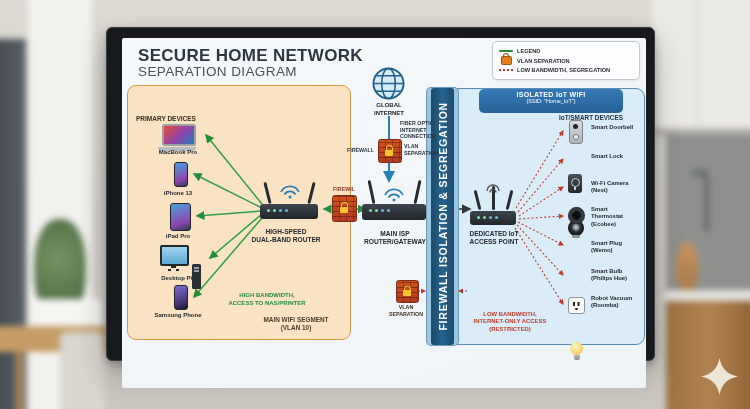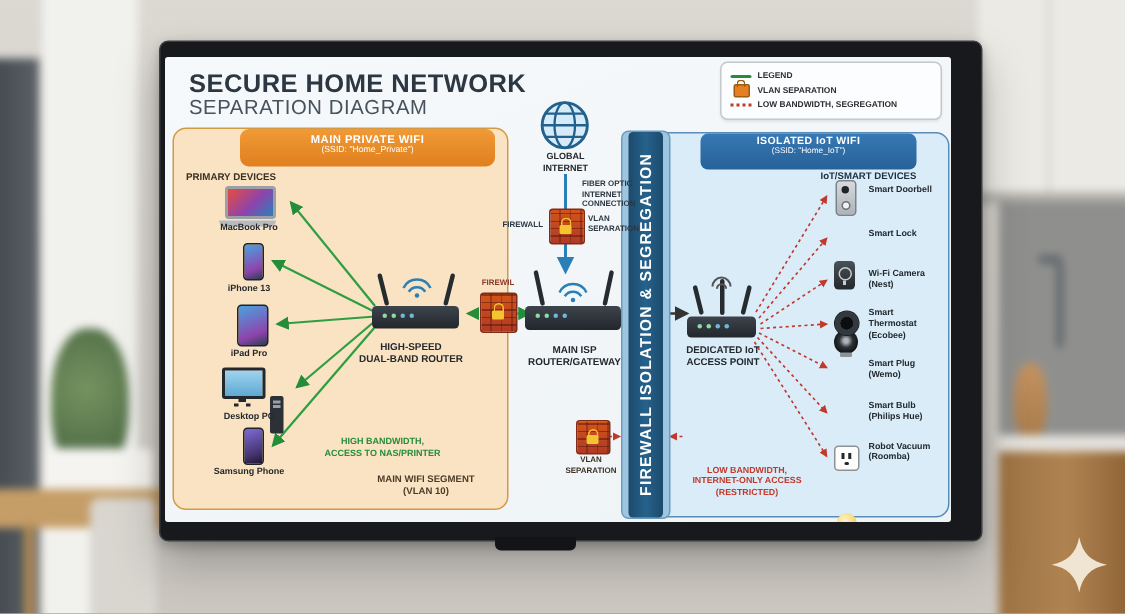--- a/index.html
+++ b/index.html
@@ -5,21 +5,21 @@
   html,body{margin:0;padding:0;background:#cfccc6;font-family:"Liberation Sans","DejaVu Sans",sans-serif;}
   #stage{position:relative;width:750px;height:409px;overflow:hidden;background:linear-gradient(180deg,#dcd9d3,#d3cfc9 70%,#ccc8c1);}
   .abs{position:absolute;}
   .pre{white-space:pre-line;}
   .ctr{text-align:center;}
   .blur{filter:blur(3px);}
   
   .scene{position:absolute;top:-6px;height:421px;}
   
   #tv{position:absolute;left:106px;top:27px;width:547px;height:332px;background:#17191c;border:1px solid #3a3d41;border-radius:6px;box-shadow:0 16px 30px rgba(0,0,0,.25),0 3px 8px rgba(0,0,0,.25);}
-  #screen{position:absolute;left:110px;top:38px;width:524px;height:310px;background:linear-gradient(160deg,#f6f9fb,#eef3f6);border-radius:2px;overflow:hidden;}
+  #screen{position:absolute;left:122px;top:38px;width:524px;height:350px;background:linear-gradient(160deg,#f6f9fb,#eef3f6);border-radius:2px;overflow:hidden;}
   #mount{position:absolute;left:330px;top:358px;width:54px;height:9px;background:#121417;border-radius:0 0 4px 4px;}
   
   .t1{font-size:17px;font-weight:800;color:#2c3742;letter-spacing:.3px;}
   .t2{font-size:13.5px;font-weight:500;color:#46525c;letter-spacing:.4px;}
   .lbl{font-size:6px;font-weight:700;color:#24292e;line-height:1.25;}
   .lbl5{font-size:5.3px;font-weight:700;color:#2c3742;line-height:1.25;}
   .green{color:#258c3a;}
   .red{color:#c0392b;}
   
   .panelO{background:#fae3c2;border:1.5px solid #d29a45;border-radius:9px;}
@@ -163,24 +163,20 @@
         <path d="M345,253 L337,253" marker-end="url(#mr)"></path>
       </g>
     </svg>
 
     <div class="abs" id="bar">
       <div id="barIn">
         <div id="barTxt">FIREWALL ISOLATION &amp; SEGREGATION</div>
       </div>
     </div>
 
-    <div class="abs hdrO" style="left:50px;top:48px;width:170px;height:23px;z-index:4;">
-      <div class="hT">MAIN PRIVATE WIFI</div>
-      <div class="hS">(SSID: "Home_Private")</div>
-    </div>
     <div class="abs lbl" style="left:14px;top:77px;font-size:6.5px;color:#3a3124;z-index:4;">PRIMARY DEVICES</div>
 
     <div class="abs" style="left:40px;top:86px;z-index:4;">
         <div class="lap"></div>
         <div class="lapb"></div>
       </div>
     <div class="abs lbl ctr" style="left:25px;top:111px;width:62px;z-index:4;">MacBook Pro</div>
     <div class="abs ph" style="left:52px;top:124px;z-index:4;"></div>
     <div class="abs lbl ctr" style="left:25px;top:152px;width:62px;z-index:4;">iPhone 13</div>
     <div class="abs tab" style="left:48px;top:165px;z-index:4;"></div>

